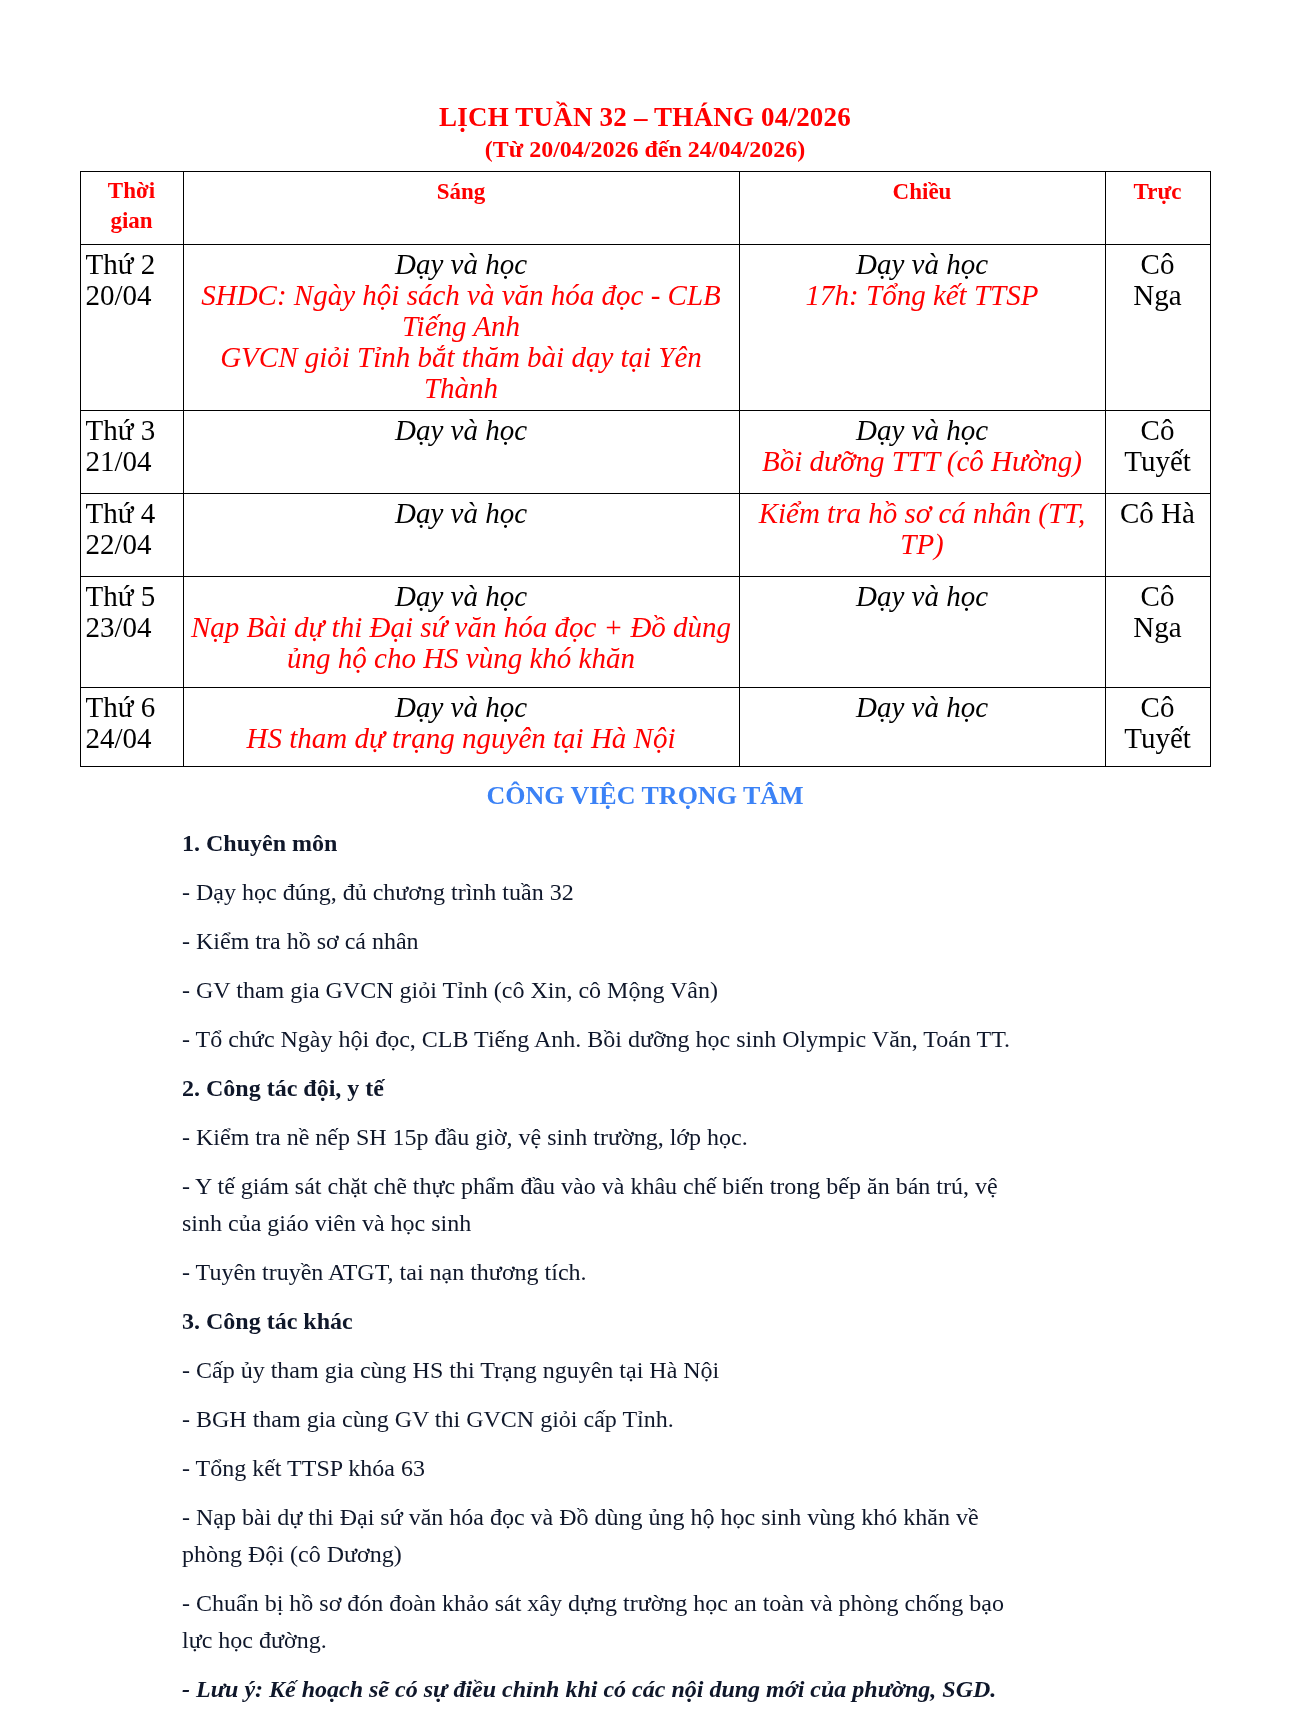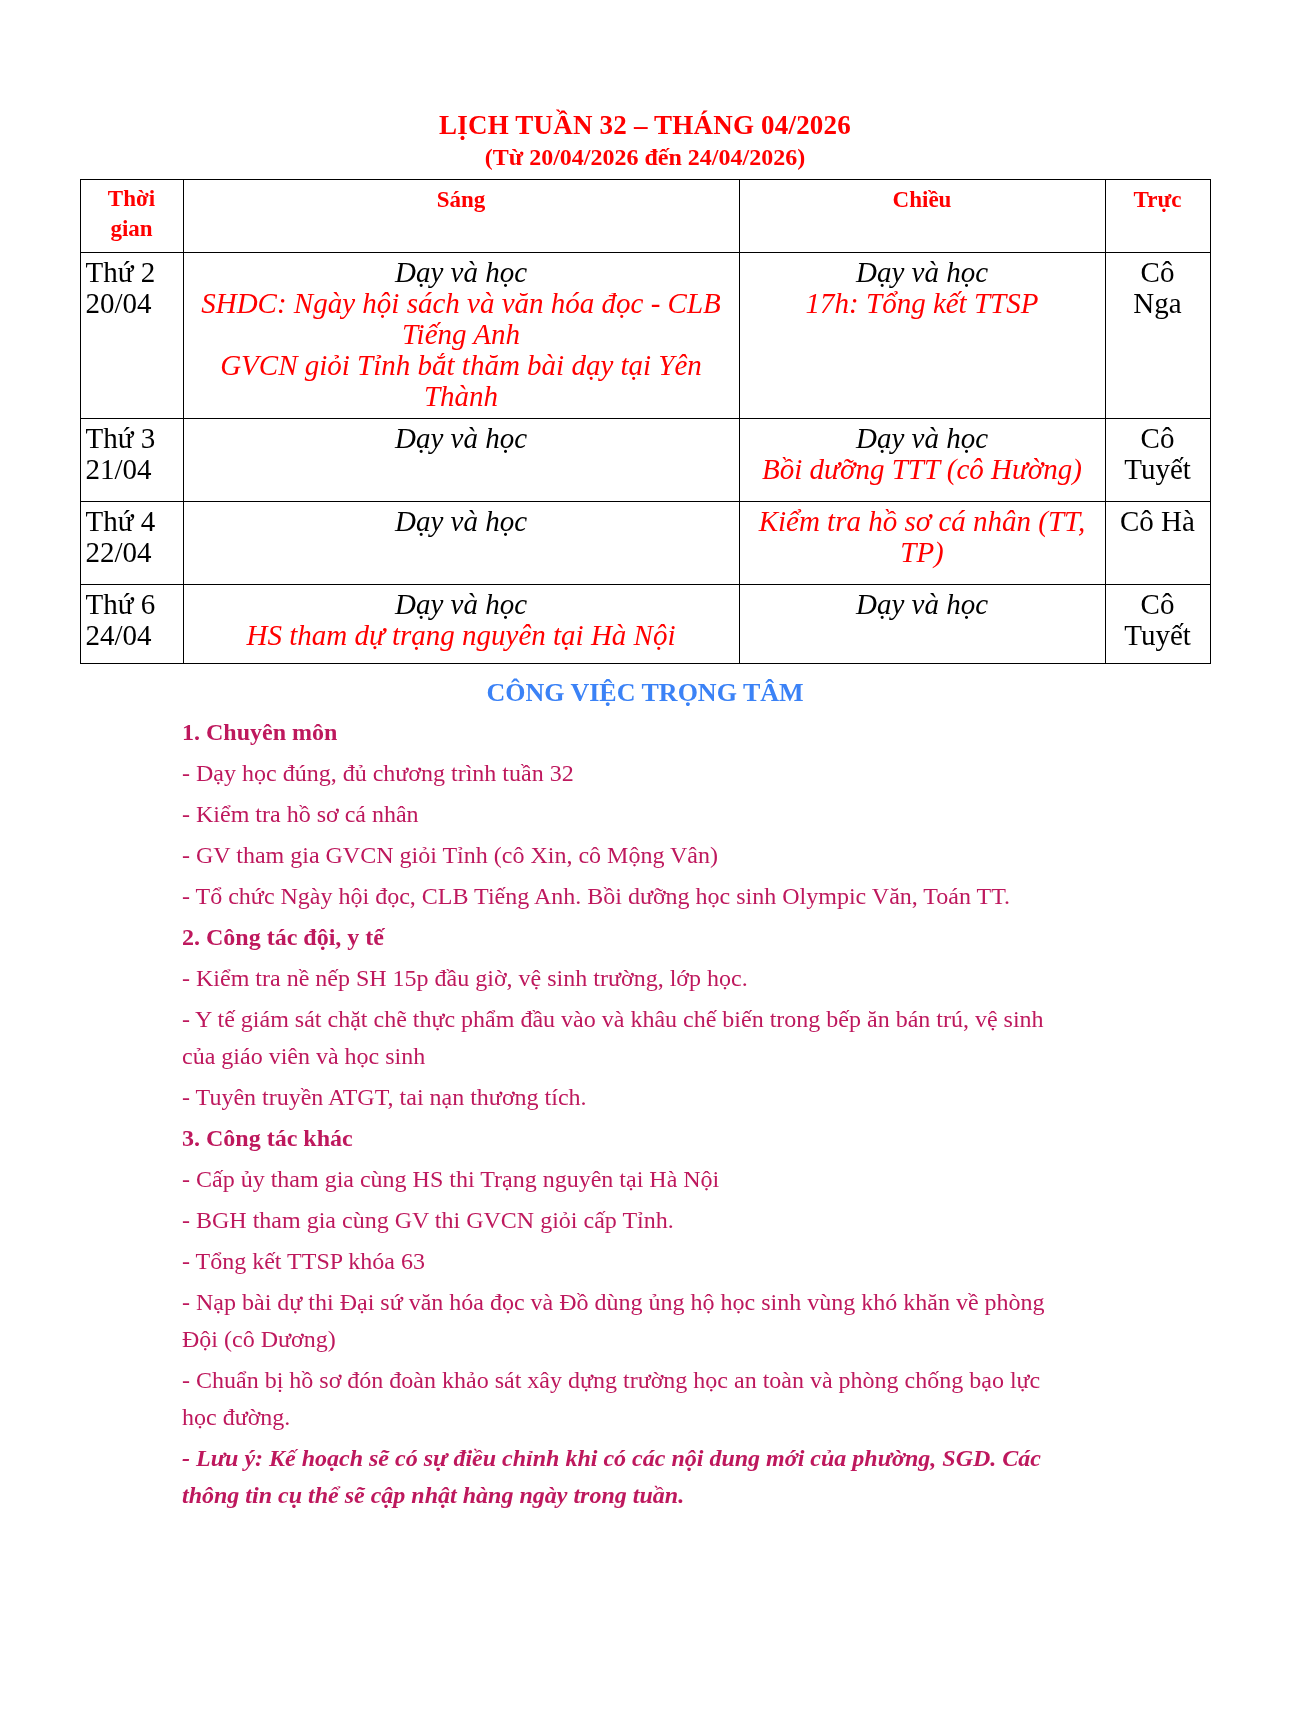--- a/index.html
+++ b/index.html
@@ -12,21 +12,21 @@
     height: 1710px;
     font-family: "Liberation Serif", "DejaVu Serif", serif;
     color: #000000;
     position: relative;
     overflow: hidden;
   }
   .page {
     width: 1290px;
     height: 1710px;
     box-sizing: border-box;
-    padding: 8px;
+    padding: 0;
     position: relative;
   }
 
   
   .title-block {
     text-align: center;
     padding-top: 100px;
   }
   .doc-title {
     color: #ff0000;
@@ -115,24 +115,24 @@
     font-size: 26px;
     line-height: 34px;
     margin-top: 12px;
     color: #3b82f6;
   }
   .body-wrap {
     margin: 2px 0 0 170px;
     width: 880px;
   }
   .body-wrap p {
-    margin: 4px;
+    margin: 12px;
     font-size: 24px;
     line-height: 37px;
-    color: #be185d;
+    color: #0f172a;
   }
   .body-wrap p.head {
     font-weight: bold;
   }
   .body-wrap p.note {
     font-weight: bold;
     font-style: italic;
   }
 </style>
 </head>
@@ -200,20 +200,37 @@
             <span>22/04</span>
           </td>
           <td class="session-cell">
             <span class="plain-line">Dạy và học</span>
           </td>
           <td class="session-cell">
             <span class="red-line">Kiểm tra hồ sơ cá nhân (TT, TP)</span>
           </td>
           <td class="duty-cell">
             <span>Cô Hà</span>
+          </td>
+        </tr>
+        <tr class="r4">
+          <td class="time-cell">
+            <span>Thứ 5</span>
+            <span>23/04</span>
+          </td>
+          <td class="session-cell">
+            <span class="plain-line">Dạy và học</span>
+            <span class="red-line">Nạp Bài dự thi Đại sứ văn hóa đọc + Đồ dùng ủng hộ cho HS vùng khó khăn</span>
+          </td>
+          <td class="session-cell">
+            <span class="plain-line">Dạy và học</span>
+          </td>
+          <td class="duty-cell">
+            <span>Cô</span>
+            <span>Nga</span>
           </td>
         </tr>
         <tr class="r5">
           <td class="time-cell">
             <span>Thứ 6</span>
             <span>24/04</span>
           </td>
           <td class="session-cell">
             <span class="plain-line">Dạy và học</span>
             <span class="red-line">HS tham dự trạng nguyên tại Hà Nội</span>

